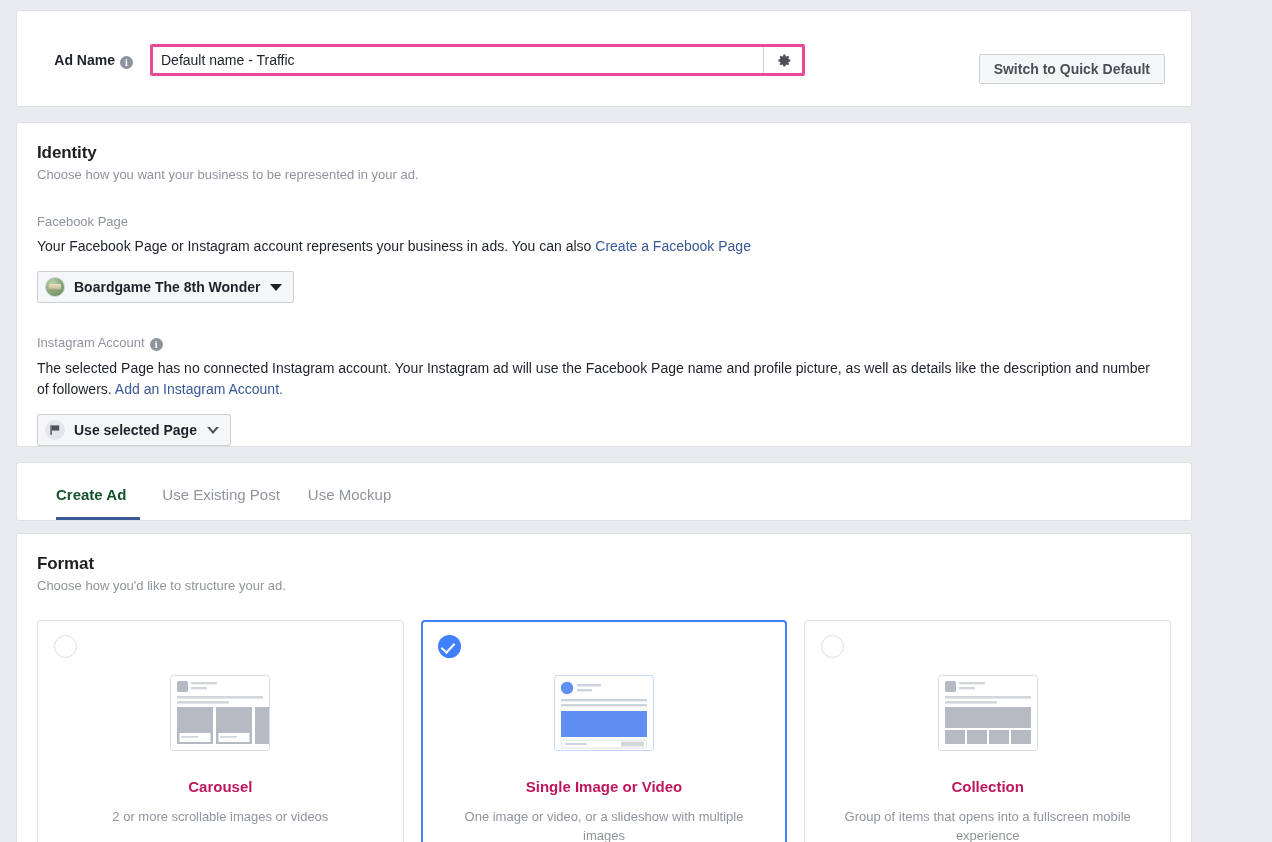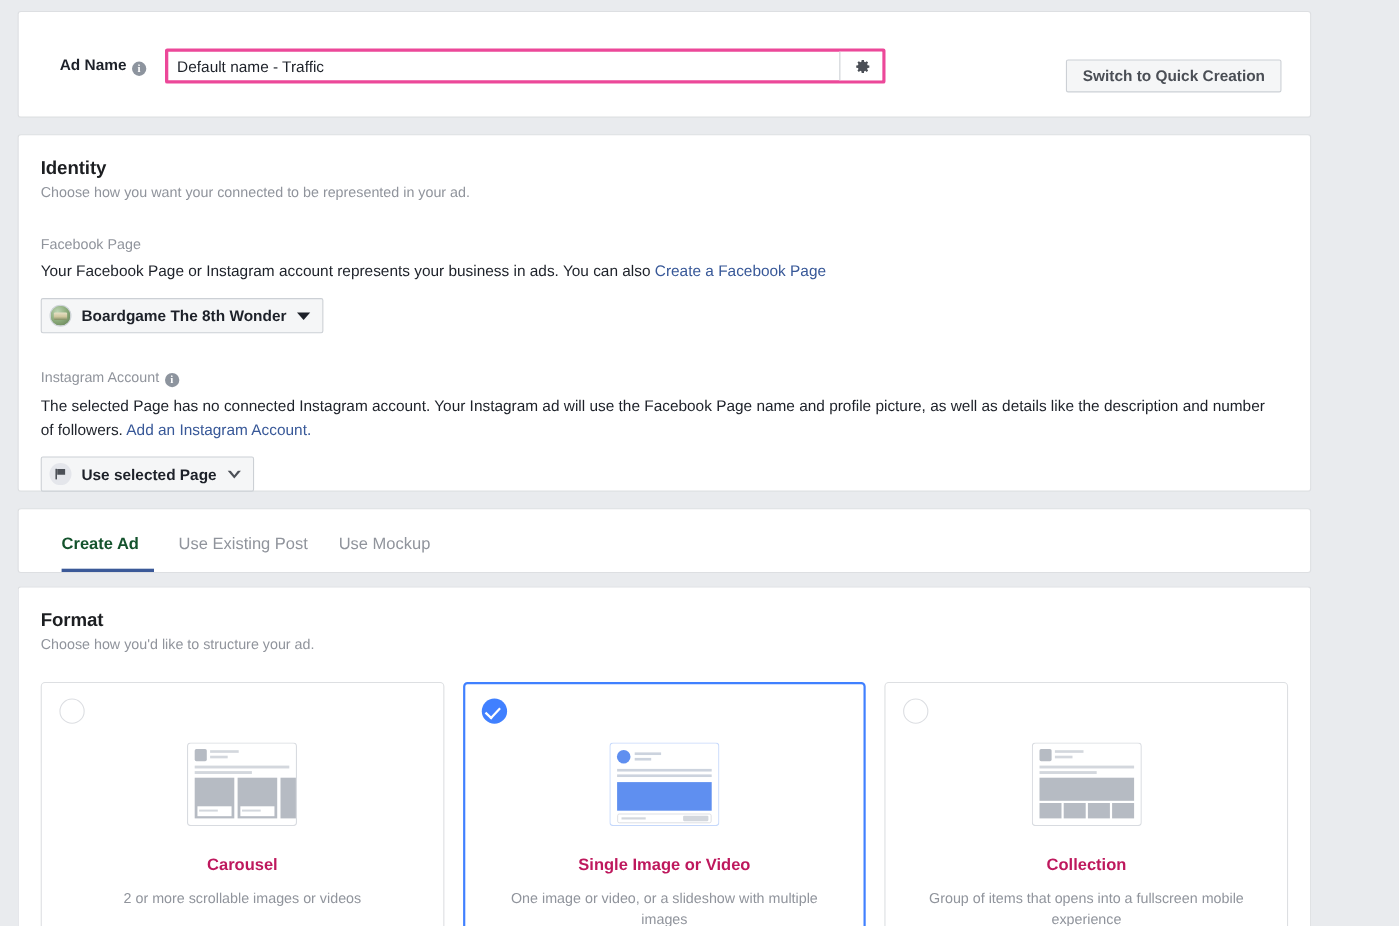--- a/index.html
+++ b/index.html
@@ -330,26 +330,26 @@
       <div class="adname-input-wrap">
         <input class="adname-input" type="text" value="Default name - Traffic" style="">
         <div class="gear-btn">
           <svg width="17" height="17" viewBox="0 0 20 20">
             <path fill="#4b4f56" d="M10 6.6a3.4 3.4 0 1 0 0 6.8 3.4 3.4 0 0 0 0-6.8zm0 5a1.6 1.6 0 1 1 0-3.2 1.6 1.6 0 0 1 0 3.2z"></path>
             <path fill="#4b4f56" d="M18 8.8l-1.9-.3a6.3 6.3 0 0 0-.5-1.2l1.1-1.5-1.5-1.5-1.5 1.1c-.4-.2-.8-.4-1.2-.5L12.2 3H9.8l-.3 1.9c-.4.1-.8.3-1.2.5L6.8 4.3 5.3 5.8l1.1 1.5c-.2.4-.4.8-.5 1.2L4 8.8v2.4l1.9.3c.1.4.3.8.5 1.2l-1.1 1.5 1.5 1.5 1.5-1.1c.4.2.8.4 1.2.5l.3 1.9h2.4l.3-1.9c.4-.1.8-.3 1.2-.5l1.5 1.1 1.5-1.5-1.1-1.5c.2-.4.4-.8.5-1.2l1.9-.3V8.8z"></path>
           </svg>
         </div>
       </div>
     </div>
-    <button class="switch-btn">Switch to Quick Creation</button>
+    <button class="switch-btn">Switch to Quick Default</button>
   </div>
 
   <div class="card identity-card">
     <h2 class="sec-title">Identity</h2>
-    <p class="sec-sub">Choose how you want your connected to be represented in your ad.</p>
+    <p class="sec-sub">Choose how you want your business to be represented in your ad.</p>
 
     <p class="sub-label">Facebook Page</p>
     <p class="body-text"><span>Your Facebook Page or Instagram account represents your business in ads. You can also </span><a class="link">Create a Facebook Page</a></p>
 
     <div class="chip-btn">
       <span class="chip-avatar"></span>
       <span class="chip-text">Boardgame The 8th Wonder</span>
       <span class="caret-solid"></span>
     </div>
 

